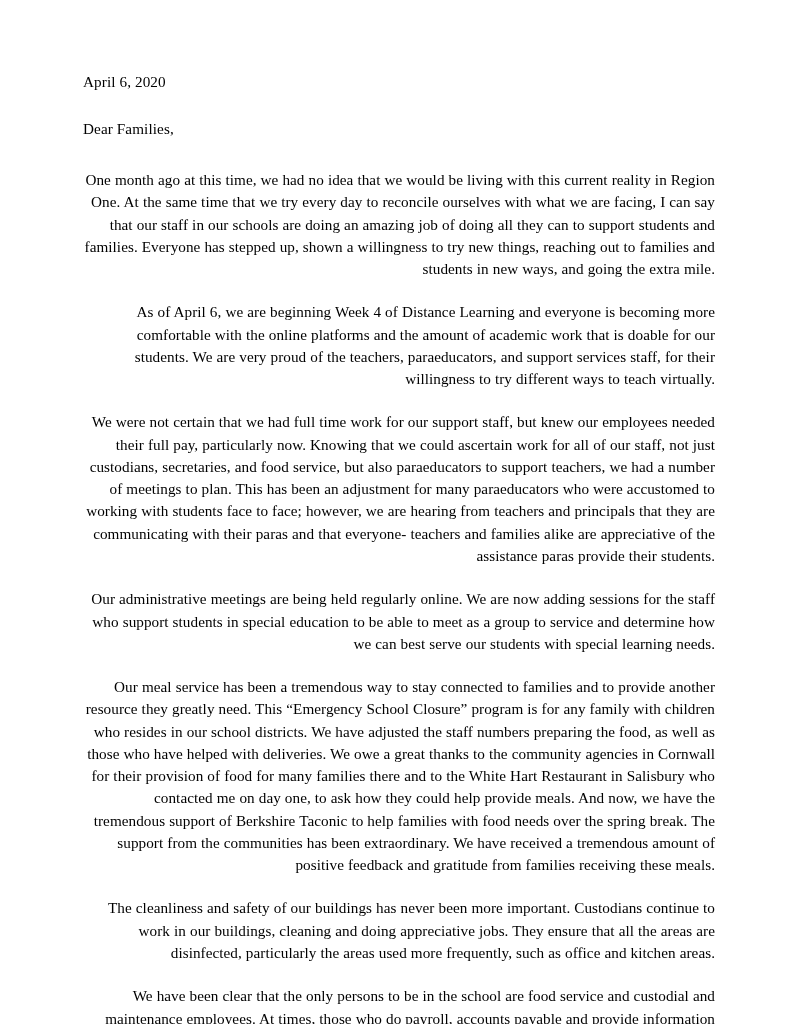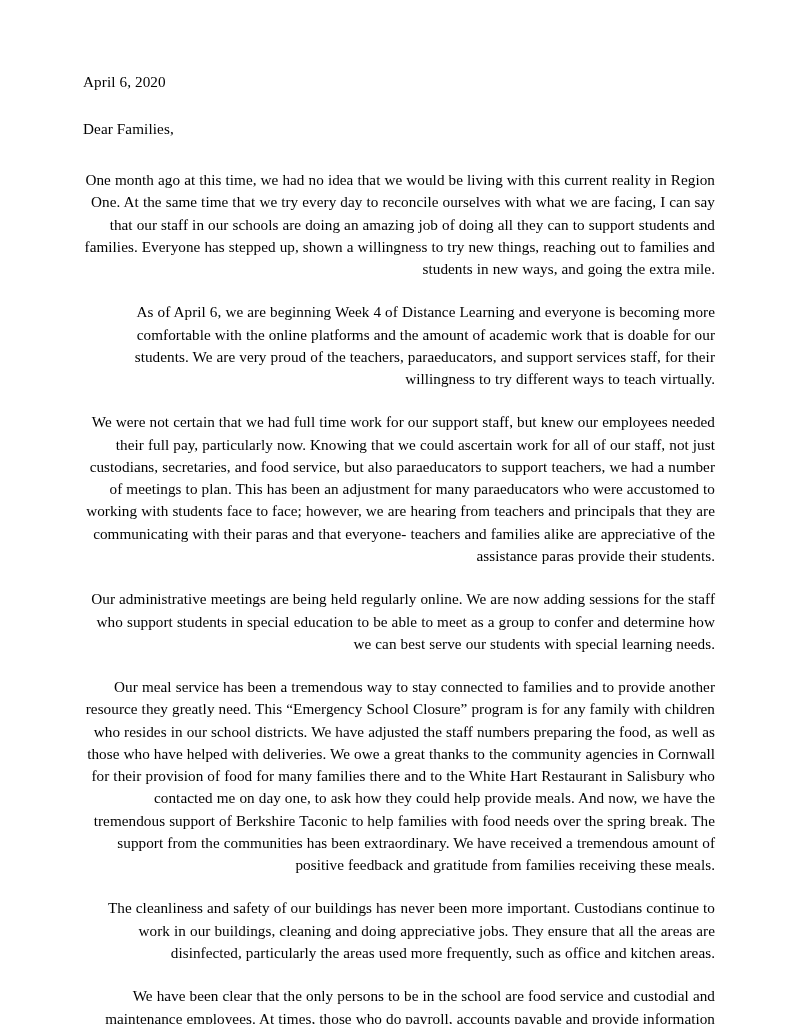--- a/index.html
+++ b/index.html
@@ -55,18 +55,18 @@
 </head>
 <body>
 
 <div class="page">
   <div class="letter">
     <p class="date">April 6, 2020</p>
     <p class="salutation">Dear Families,</p>
     <p class="para">One month ago at this time, we had no idea that we would be living with this current reality in Region One. At the same time that we try every day to reconcile ourselves with what we are facing, I can say that our staff in our schools are doing an amazing job of doing all they can to support students and families. Everyone has stepped up, shown a willingness to try new things, reaching out to families and students in new ways, and going the extra mile.</p>
     <p class="para">As of April 6, we are beginning Week 4 of Distance Learning and everyone is becoming more comfortable with the online platforms and the amount of academic work that is doable for our students. We are very proud of the teachers, paraeducators, and support services staff, for their willingness to try different ways to teach virtually.</p>
     <p class="para">We were not certain that we had full time work for our support staff, but knew our employees needed their full pay, particularly now. Knowing that we could ascertain work for all of our staff, not just custodians, secretaries, and food service, but also paraeducators to support teachers, we had a number of meetings to plan. This has been an adjustment for many paraeducators who were accustomed to working with students face to face; however, we are hearing from teachers and principals that they are communicating with their paras and that everyone- teachers and families alike are appreciative of the assistance paras provide their students.</p>
-    <p class="para">Our administrative meetings are being held regularly online. We are now adding sessions for the staff who support students in special education to be able to meet as a group to confer and determine how we can best serve our students with special learning needs.</p>
+    <p class="para">Our administrative meetings are being held regularly online. We are now adding sessions for the staff who support students in special education to be able to meet as a group to service and determine how we can best serve our students with special learning needs.</p>
     <p class="para">Our meal service has been a tremendous way to stay connected to families and to provide another resource they greatly need. This “Emergency School Closure” program is for any family with children who resides in our school districts. We have adjusted the staff numbers preparing the food, as well as those who have helped with deliveries. We owe a great thanks to the community agencies in Cornwall for their provision of food for many families there and to the White Hart Restaurant in Salisbury who contacted me on day one, to ask how they could help provide meals. And now, we have the tremendous support of Berkshire Taconic to help families with food needs over the spring break. The support from the communities has been extraordinary. We have received a tremendous amount of positive feedback and gratitude from families receiving these meals.</p>
     <p class="para">The cleanliness and safety of our buildings has never been more important. Custodians continue to work in our buildings, cleaning and doing appreciative jobs. They ensure that all the areas are disinfected, particularly the areas used more frequently, such as office and kitchen areas.</p>
     <p class="para">We have been clear that the only persons to be in the school are food service and custodial and maintenance employees. At times, those who do payroll, accounts payable and provide information technology are the exception. And all of these individuals know the importance of maintaining</p>
   </div>
 </div>
 
 </body></html>

